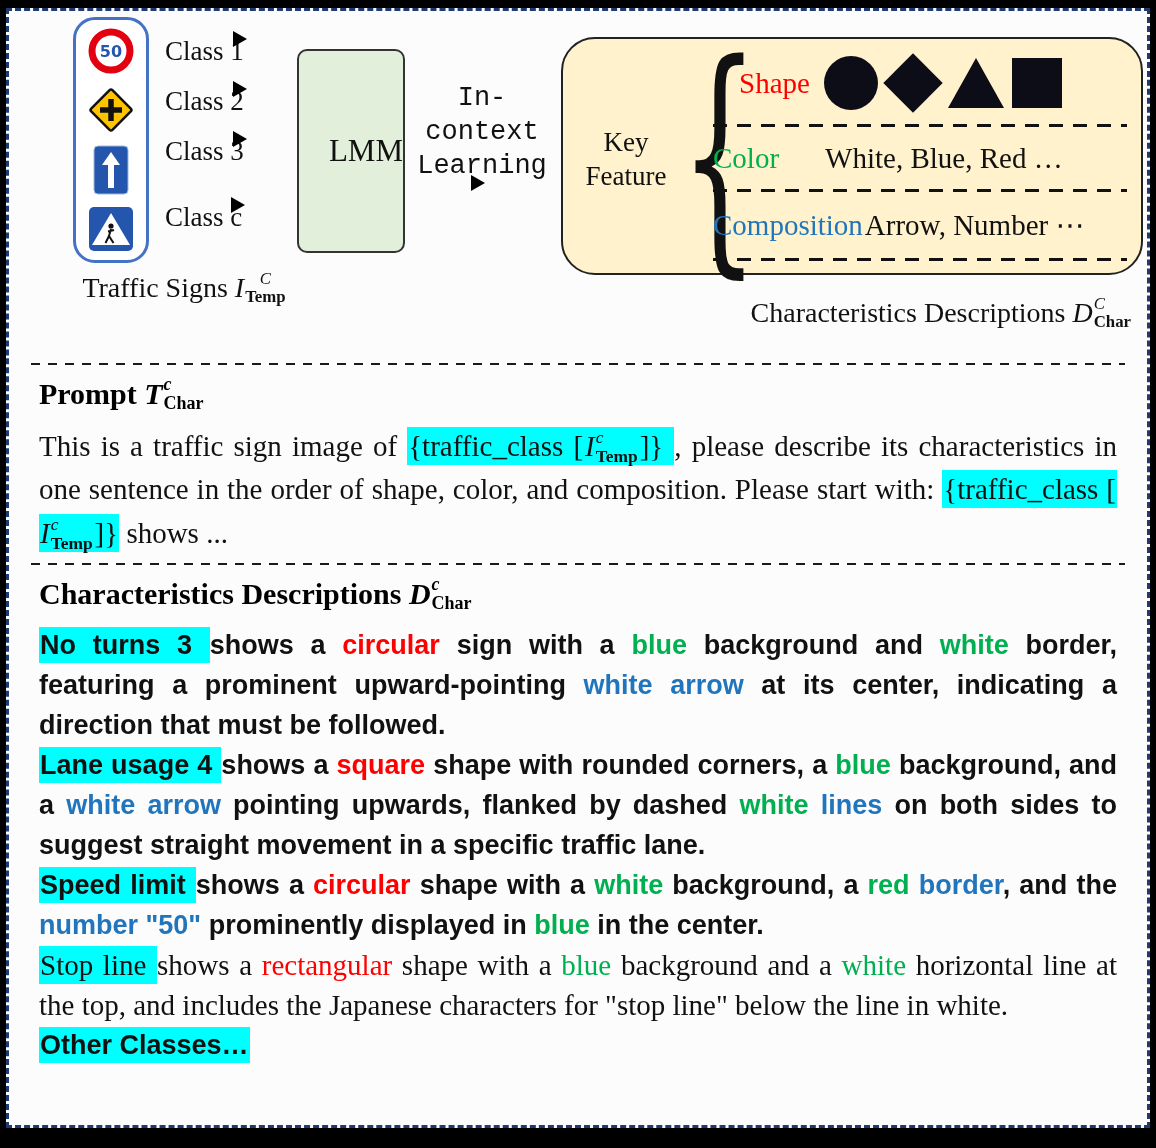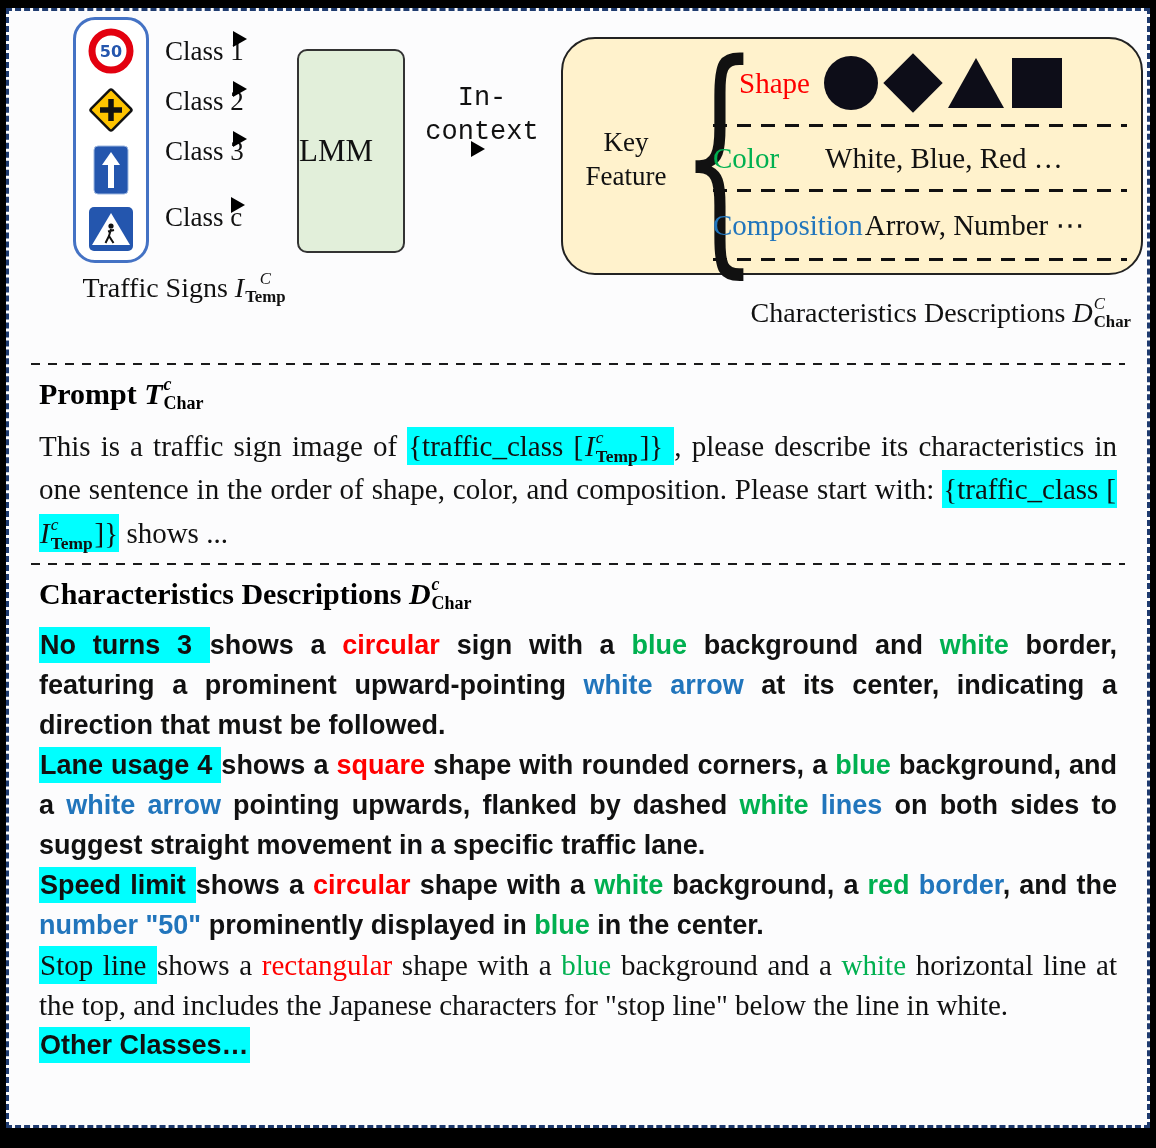--- a/index.html
+++ b/index.html
@@ -16,21 +16,21 @@
       align-items:center;padding:8px 4px;box-sizing:border-box;}
   .carrow{position:absolute;width:128px;display:flex;flex-direction:row;}
   .clabel{font-size:27px;text-align:center;color:#111;line-height:32px;}
   .shaft{position:relative;height:3px;background:#000;margin-top:2px;}
   .shaft::after{content:"";position:absolute;right:-3px;top:50%;
       transform:translateY(-50%);width:0;height:0;
       border-left:14px solid #000;border-top:8px solid transparent;
       border-bottom:8px solid transparent;}
   .lmm{position:absolute;left:288px;top:38px;width:104px;height:200px;
       background:#E2EFDA;border:2px solid #333;border-radius:10px;
-      display:flex;align-items:center;justify-content:flex-start;
+      display:flex;align-items:center;justify-content:flex-end;
       font-size:31px;color:#111;}
   .icl{position:absolute;left:394px;top:70px;width:158px;text-align:center;font-family:Liberation Mono, monospace;}
   .icl .clabel{display:block;font-size:27px;line-height:34px;}
   .icl .shaft{margin-top:12px;}
 
   .feature-box{position:absolute;left:552px;top:26px;width:582px;height:238px;
       background:#FFF2CC;border:2px solid #222;border-radius:34px;
       box-sizing:border-box;}
   .kf{position:absolute;left:10px;top:86px;width:106px;text-align:center;
       font-size:27px;line-height:34px;color:#111;}
@@ -129,20 +129,21 @@
       <span class="clabel">Class c</span>
       <span class="shaft"></span>
     </div>
 
     <div class="lmm">
       <span>LMM</span>
     </div>
 
     <div class="icl">
       <span class="clabel">In-context</span>
+      <span class="clabel">Learning</span>
       <span class="shaft"></span>
     </div>
 
     <div class="feature-box">
       <div class="kf">
         <div>Key</div>
         <div>Feature</div>
       </div>
       <div class="brace">{</div>
       <div class="rows">

